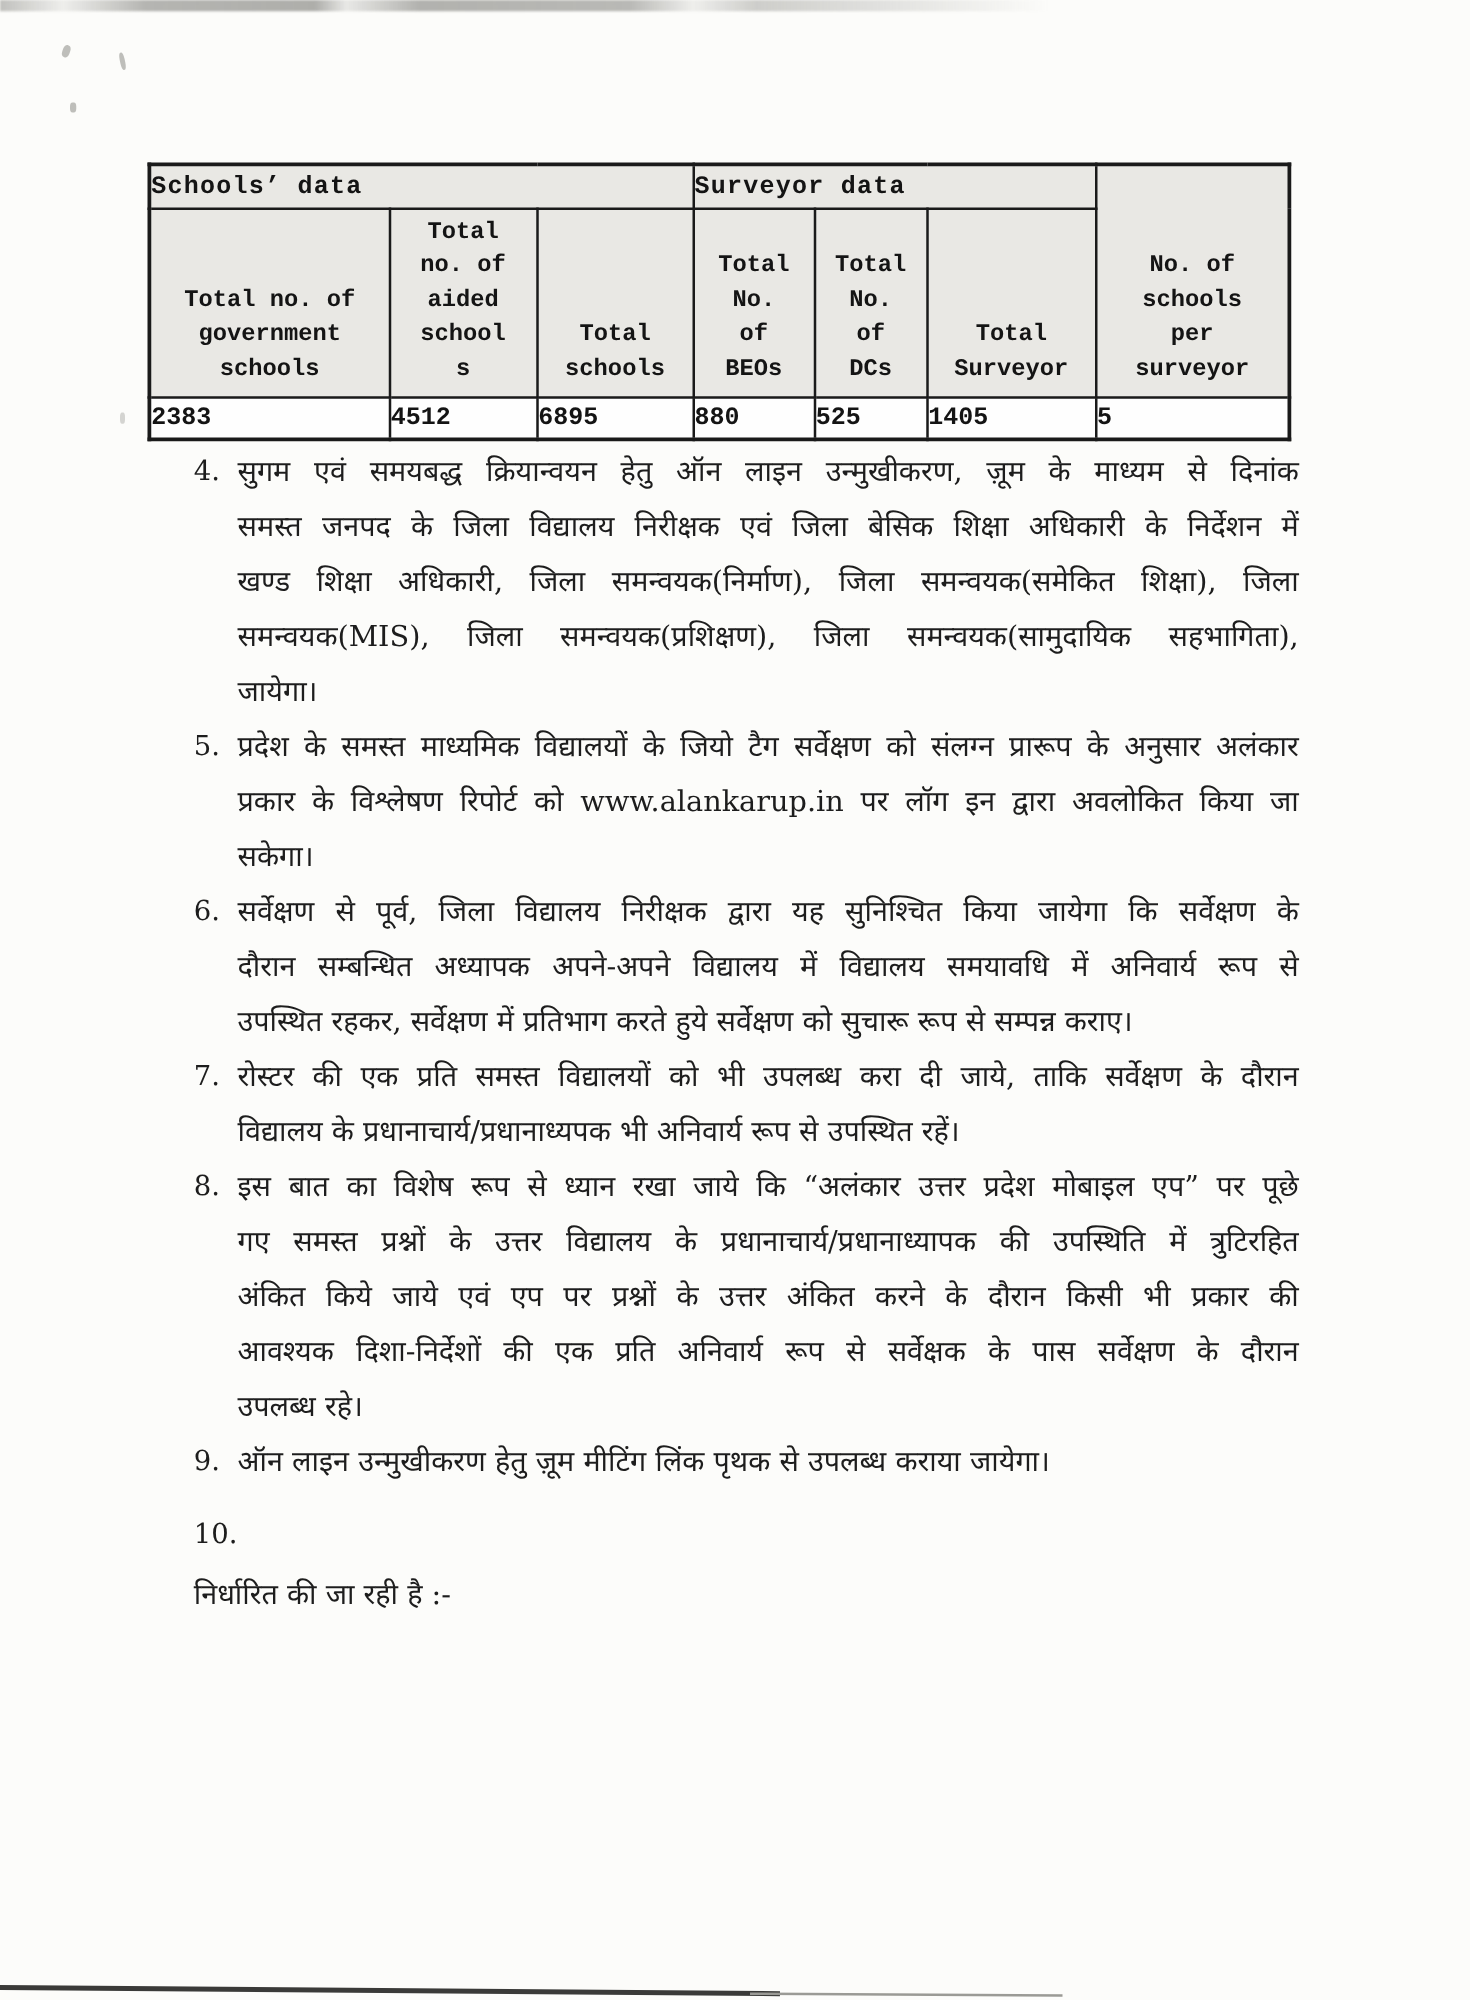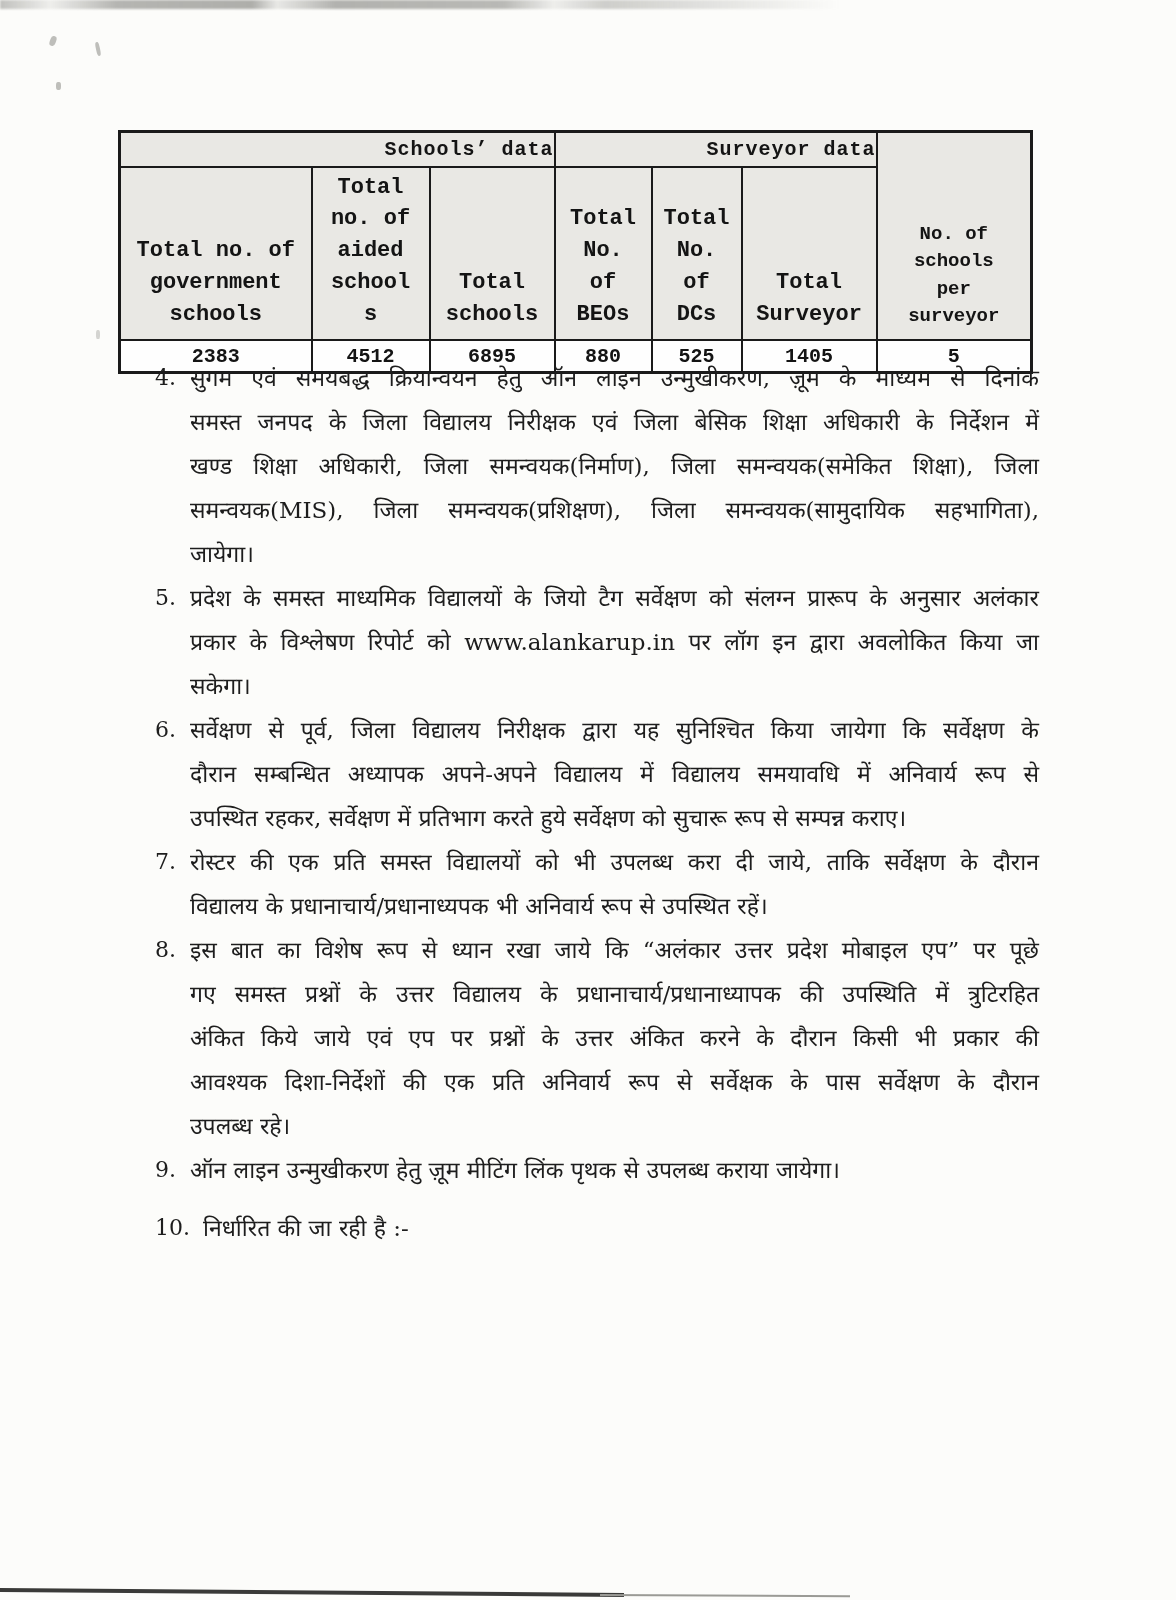--- a/index.html
+++ b/index.html
@@ -42,49 +42,49 @@
   table.stats {
     position:absolute; left:118px; top:130px; width:912px;
     border-collapse:collapse; table-layout:fixed;
     font-family:"Liberation Mono","DejaVu Sans Mono",monospace;
     font-weight:700; color:#141414;
     border:3px solid #1a1a1a;
   }
   table.stats th, table.stats td { border:2px solid #1a1a1a; }
   th.group {
     height:35px; background:#e9e8e4; font-size:20px;
-    text-align:right; vertical-align:middle; letter-spacing:1px;
+    text-align:left; vertical-align:middle; letter-spacing:1px;
   }
   th.colhead {
-    height:142px; background:#e9e8e4; font-size:22px; line-height:1.45;
+    height:142px; background:#e9e8e4; font-size:19px; line-height:1.45;
     text-align:center; vertical-align:bottom; white-space:pre-line;
     padding:4px 2px 8px 2px; font-weight:700;margin-top:36px;
   }
   th.corner {
     background:#e9e8e4; font-size:19px; line-height:1.45;
     text-align:center; vertical-align:bottom; white-space:pre-line;
     padding:4px 2px 8px 2px;
   }
   td.val {
     height:33px; background:#fefefe; font-size:20px;
-    text-align:center; vertical-align:middle;margin-top:38px;
+    text-align:left; vertical-align:middle;margin-top:38px;
   }
 
   
   .doc-list {
     position:absolute; left:155px; top:356px; width:884px;
     font-size:23px; line-height:44px; color:#1d1d1d;
   }
   .item { display:flex; align-items:flex-start; }
   .num  { flex:0 0 35px; width:35px; line-height:44px; font-size:22px;
           font-family:"DejaVu Serif",serif; }
   .lines { flex:1 1 auto; min-width:0; }
   .line { height:44px; line-height:44px; white-space:nowrap; overflow:visible; }
   .line.jl { white-space:normal; text-align:justify; text-align-last:justify; }
-  [data-name="list-item-10"] { margin-top:14px; }
+  [data-name="list-item-10"] { margin-top:14px;flex-direction:column; }
   [data-name="list-item-10"] .num { flex-basis:48px; width:48px; }
   [data-name="list-item-10"] .line.first-indent { padding-left:52px; }
 </style>
 </head>
 <body>
 
 <div class="page" data-name="document-page">
 
   <div class="scan-strip-top" data-name="scan-noise-top"></div>
   <div class="smudge s1" data-name="scan-smudge"></div>

